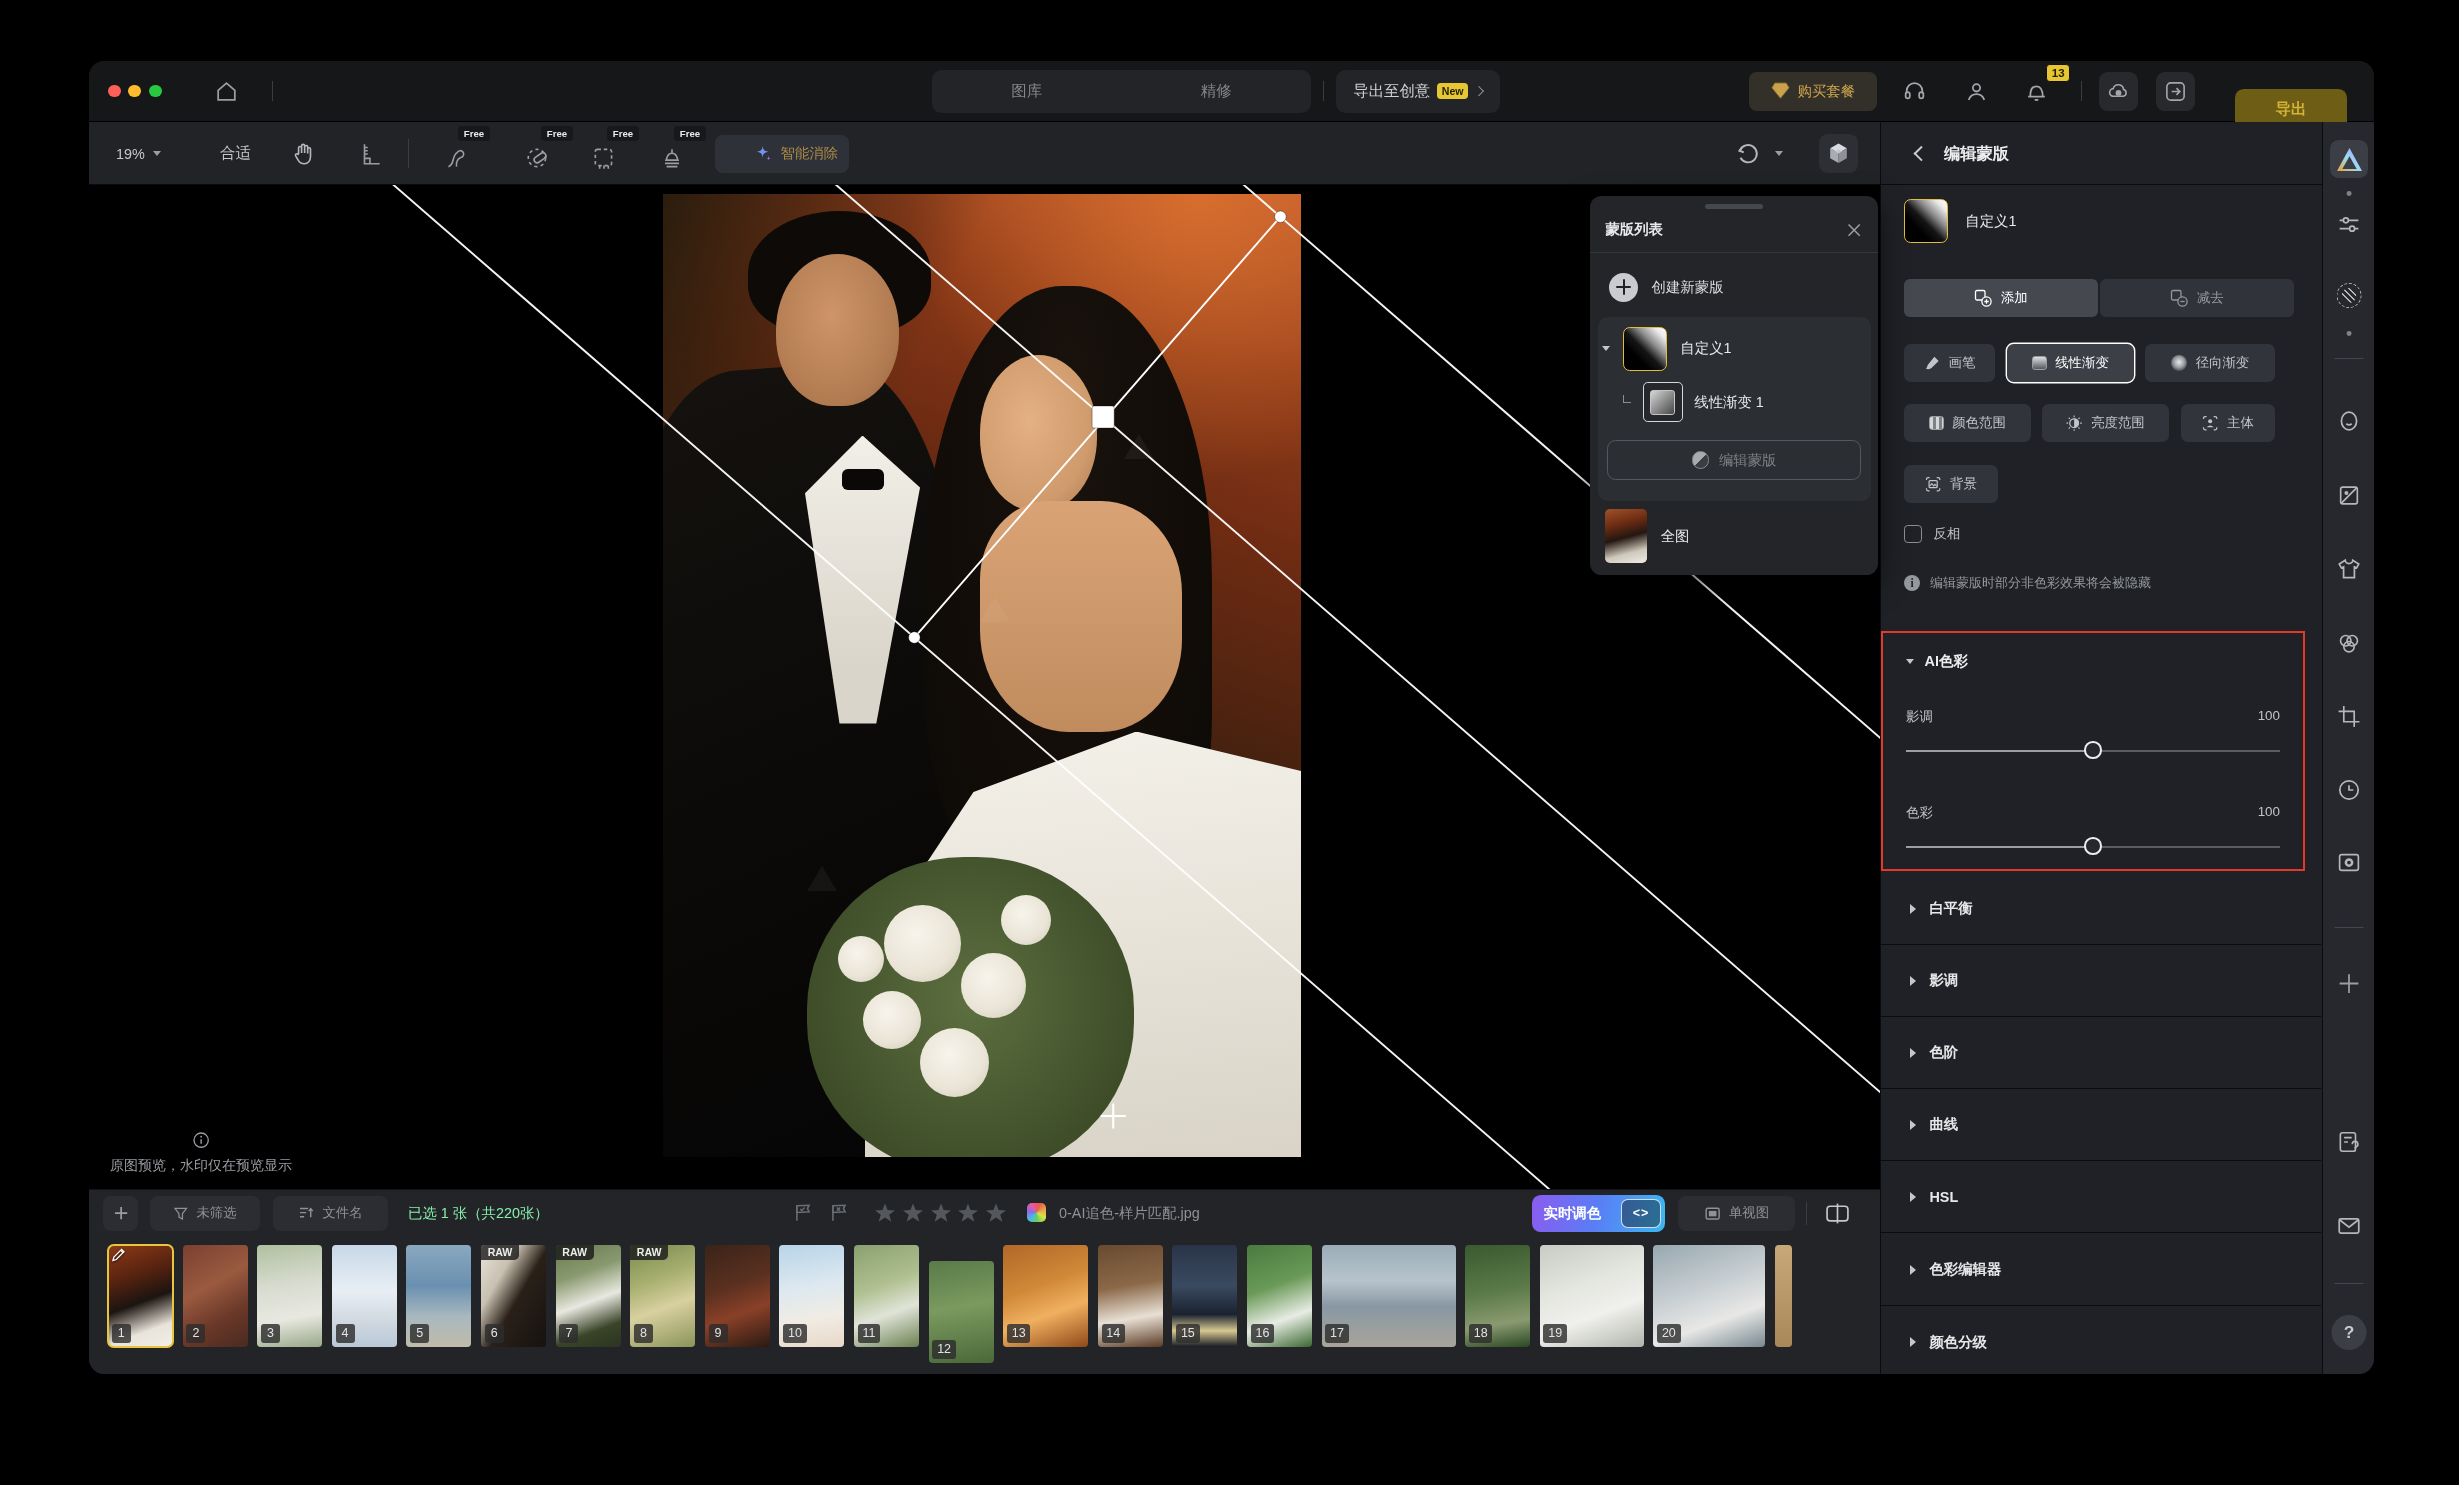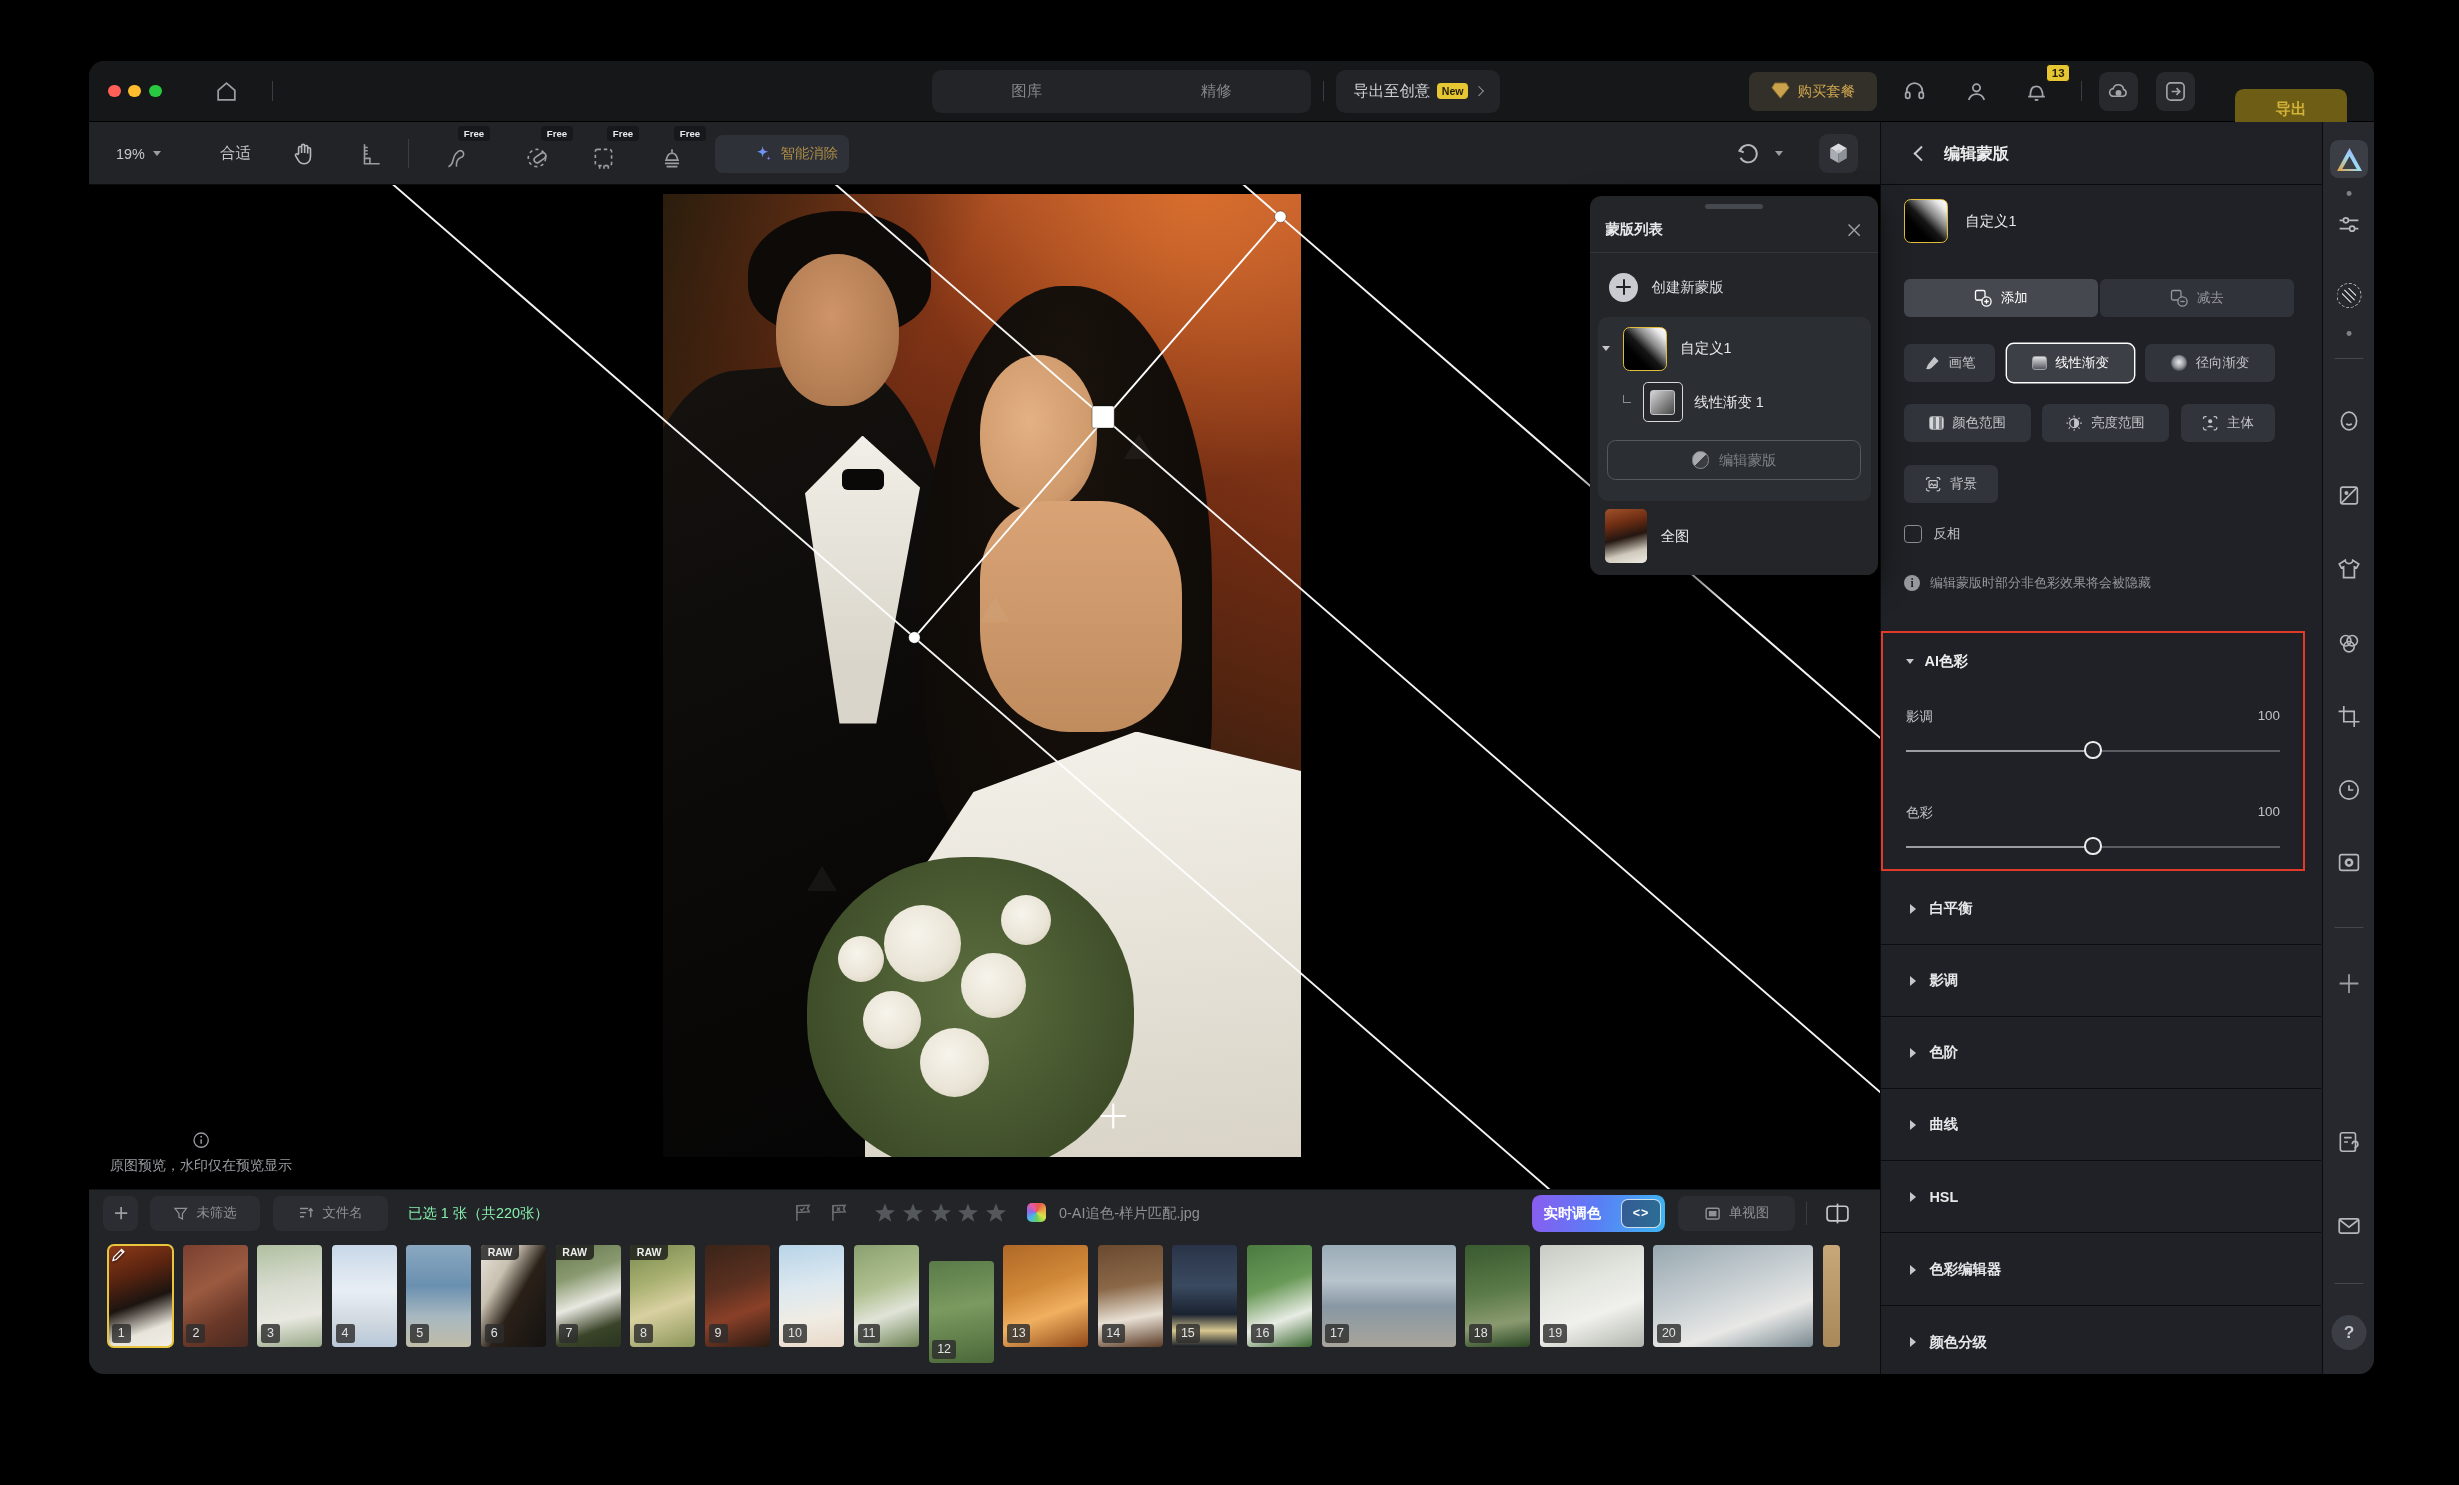--- a/index.html
+++ b/index.html
@@ -522,21 +522,21 @@
         </div>
       <div class="thumb t17" style="width:134px">
           <span class="numb">17</span>
         </div>
       <div class="thumb t18" style="width:65px">
           <span class="numb">18</span>
         </div>
       <div class="thumb t19" style="width:104px">
           <span class="numb">19</span>
         </div>
-      <div class="thumb t20" style="width:160px">
+      <div class="thumb t20" style="width:112px">
           <span class="numb">20</span>
         </div>
       <div class="thumb t21" style="width:17.3px"></div>
     </div>
   </div>
 
   <div class="rpanel">
     <div class="rp-head">
       <span class="chev-l"></span>
       <span class="rp-title">编辑蒙版</span>

